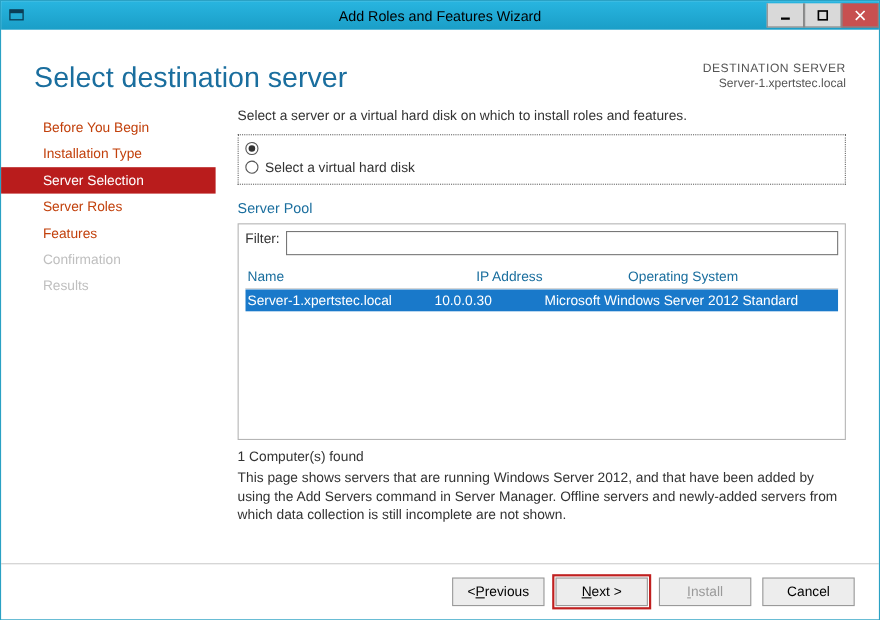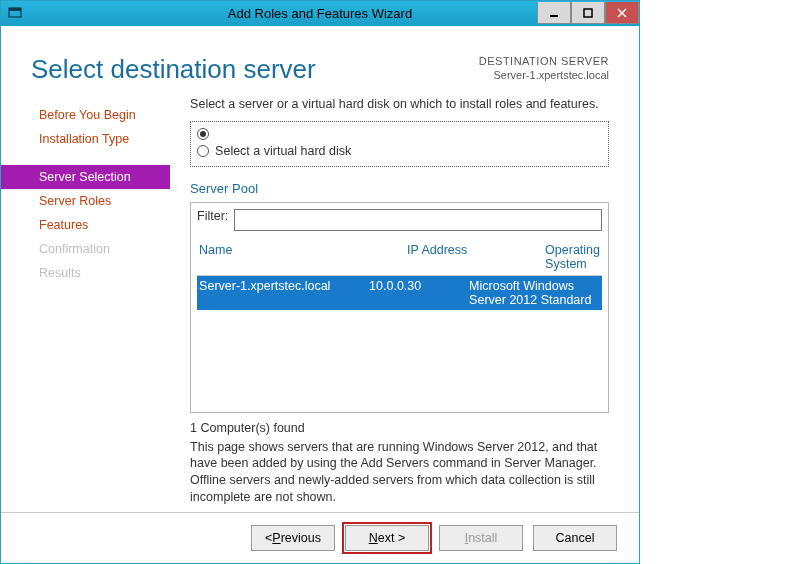--- a/index.html
+++ b/index.html
@@ -4,21 +4,21 @@
 <style>
   * { box-sizing: border-box; margin: 0; padding: 0; }
   body {
     font-family: "Segoe UI", sans-serif;
     background: #fff;
     width: 800px;
     height: 564px;
     overflow: hidden;
   }
   .window {
-    width: 640px;
+    width: 800px;
     height: 564px;
     border: 1px solid #2aa1c4;
     background: #fff;
     display: flex;
     flex-direction: column;
   }
   .titlebar {
     height: 26px;
     background: linear-gradient(#28b5e0,#1a9ec7);
     display: flex;
@@ -51,21 +51,21 @@
     padding: 28px 30px 6px 30px;
   }
   .page-title {
     color:#1a6e9e; font-size:26px; font-weight:300;
   }
   .dest-block { text-align:right; font-size:11px; color:#555; line-height:1.3; }
   .dest-block .dest-label { letter-spacing:0.5px;padding-left:24px;}
   .body-row { flex:1; display:flex; padding: 6px 0 0 0; }
   .sidebar { width:195px; padding-top:6px; }
   .step { padding:5px 12px 5px 38px; font-size:12.5px; color:#c2410c; cursor:default; }
-  .step.active { background:#a21caf; color:#fff;margin-top:14px; }
+  .step.active { background:#b91c1c; color:#fff; }
   .step.disabled { color:#bfbfbf; }
   .main { flex:1; padding: 0 30px 0 20px; font-size:12.5px; color:#333; display:flex; flex-direction:column; }
   .intro { margin-bottom:10px; }
   .radio-group { border:1px dotted #666; padding:4px 6px 6px 6px; margin-bottom:14px; }
   .radio-row { display:flex; align-items:center; gap:6px; font-size:12.5px; padding:2px 0;}
   .radio { width:12px;height:12px;border:1px solid #555;border-radius:50%;display:inline-flex;align-items:center;justify-content:center;}
   .radio.checked::after{content:"";width:6px;height:6px;background:#333;border-radius:50%;}
   .section-label { color:#1a6e9e; font-size:13px; margin-bottom:6px;}
   .pool-box { border:1px solid #b5b5b5; padding:6px; }
   .filter-row { display:flex; align-items:flex-start; gap:6px; margin-bottom:8px;}

